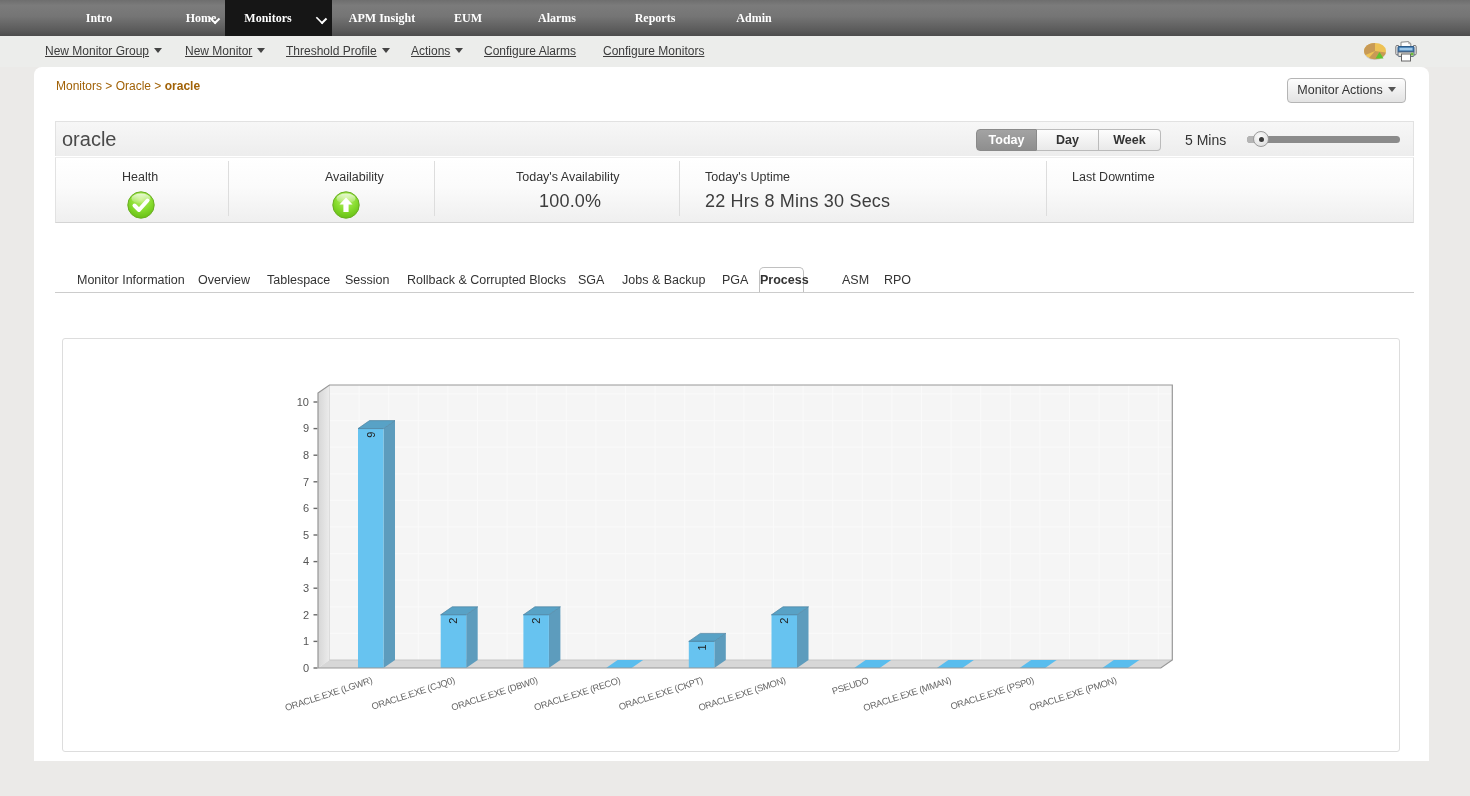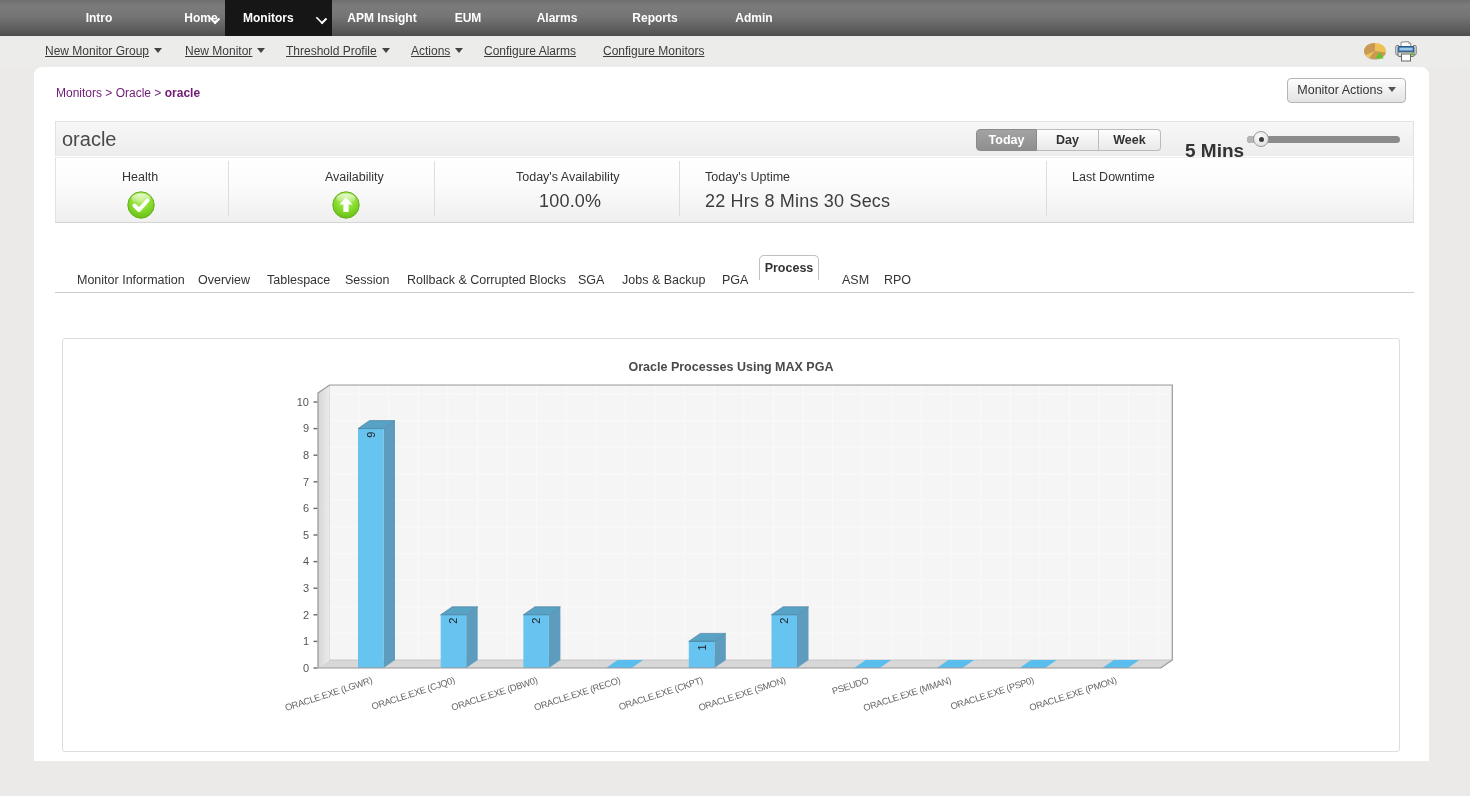--- a/index.html
+++ b/index.html
@@ -2,75 +2,75 @@
 <html><head>
 <meta charset="utf-8">
 <style>
   * { margin:0; padding:0; box-sizing:border-box; }
   html,body { width:1470px; height:796px; overflow:hidden; }
   body { font-family:"Liberation Sans", sans-serif; background:#ebeae8; position:relative; }
   .abs { position:absolute; }
 
   
   #topnav { position:absolute; left:0; top:0; width:1470px; height:36px;
-    background:linear-gradient(180deg,#6e6e6e 0%,#7b7b7b 15%,#757575 45%,#5a5a5a 85%,#4d4d4d 100%); }
+    background:linear-gradient(180deg,#6e6e6e 0%,#7b7b7b 15%,#757575 45%,#5a5a5a 85%,#4d4d4d 100%);font-family:Liberation Serif, serif; }
   #topnav .item { position:absolute; top:0; height:36px; line-height:36px; color:#fff;
     font-size:12px; font-weight:bold; text-align:center; }
   #monitors-blk { position:absolute; left:225px; top:0; width:107px; height:36px; background:#161616; }
   .chev { position:absolute; top:14px; width:9px; height:9px; }
   .chev:before { content:""; position:absolute; left:0; top:0; width:7px; height:7px;
     border-right:2.4px solid #fff; border-bottom:2.4px solid #fff; transform:rotate(45deg) scale(1,0.8); }
 
   
   #subnav { position:absolute; left:0; top:36px; width:1470px; height:31px; background:#ecedeb; }
   #subnav .item { position:absolute; top:0; height:31px; line-height:31px; color:#3c3c3c; font-size:12px;text-decoration:underline; }
   .tri { display:inline-block; width:0; height:0; border-left:4.5px solid transparent;
     border-right:4.5px solid transparent; border-top:5px solid #444; margin-left:5px; vertical-align:2px; }
 
   
   #card { position:absolute; left:34px; top:67px; width:1395px; height:694px; background:#fff;
     border-radius:8px 8px 0 0; }
 
-  #breadcrumb { position:absolute; left:22px; top:12px; font-size:12px; color:#701a75;margin-top:7px; }
+  #breadcrumb { position:absolute; left:22px; top:12px; font-size:12px; color:#a16207; }
   #monitor-actions { position:absolute; left:1253px; top:11px; width:119px; height:25px;
     border:1px solid #b5b5b5; border-radius:4px; background:linear-gradient(180deg,#fdfdfd,#e3e3e3);
     font-size:12.5px; color:#333; text-align:center; line-height:23px; }
 
   #headerbar { position:absolute; left:21px; top:54px; width:1359px; height:35px;
     background:linear-gradient(180deg,#f7f7f7,#ededed); border:1px solid #e2e2e2; border-bottom:0; }
   #headerbar .title { position:absolute; left:6px; top:6px; font-size:20px; color:#4a4a4a; }
 
   .segbtn { position:absolute; top:7px; height:22px; line-height:20px; text-align:center;
     font-size:12.5px; font-weight:bold; }
   #btn-today { left:920px; width:61px; background:linear-gradient(180deg,#a3a3a3,#8e8e8e);
     color:#fff; border:1px solid #8a8a8a; border-radius:4px 0 0 4px; }
   #btn-day { left:981px; width:62px; background:linear-gradient(180deg,#fdfdfd,#e9e9e9);
     color:#333; border:1px solid #bbb; border-left:0; }
   #btn-week { left:1043px; width:62px; background:linear-gradient(180deg,#fdfdfd,#e9e9e9);
     color:#333; border:1px solid #bbb; border-left:0; border-radius:0 4px 4px 0; }
-  #fivemins { position:absolute; left:1129px; top:18px; font-size:19px; font-weight:bold; color:#333; }
+  #fivemins { position:absolute; left:1129px; top:10px; font-size:14px; font-weight:normal; color:#333; }
   #slider-track { position:absolute; left:1191px; top:14px; width:153px; height:7px;
     background:#8b8b8b; border-radius:4px; }
   #slider-cap { position:absolute; left:1191px; top:14px; width:18px; height:7px; background:#b5b5b5; border-radius:4px 0 0 4px; }
   #slider-thumb { position:absolute; left:1197px; top:9px; width:16px; height:16px; border-radius:50%;
     background:radial-gradient(circle at 40% 35%, #fbfbfb, #d8d8d8); border:1px solid #9a9a9a; }
   #slider-thumb:before { content:""; position:absolute; left:4.5px; top:4.5px; width:5px; height:5px;
     border-radius:50%; background:#3a3a3a; }
 
   #stats { position:absolute; left:21px; top:90px; width:1359px; height:66px;
     background:linear-gradient(180deg,#fff 0%,#fbfbfb 45%,#efefef 100%);
     border:1px solid #e2e2e2; border-top:1px solid #eee; border-bottom:1px solid #d4d4d4; }
   .sep { position:absolute; top:3px; height:55px; width:1px; background:#ddd; }
   .stat-label { position:absolute; top:12px; font-size:12.5px; color:#333; }
   .stat-value { position:absolute; top:33px; font-size:18px; letter-spacing:0.2px; color:#3d3d3d; }
 
   
   #tabline { position:absolute; left:21px; top:225px; width:1359px; height:1px; background:#ccc; }
   .tab { position:absolute; top:206px; font-size:12.5px; color:#333; }
-  #tab-active { position:absolute; left:725px; top:188px; width:60px; height:25px;
+  #tab-active { position:absolute; left:725px; top:200px; width:45px; height:25px;
     border:1px solid #c0c0c0; border-bottom:0; border-radius:5px 5px 0 0; background:#fff;
     font-size:12.5px; font-weight:bold; color:#333; text-align:center; line-height:25px; }
 
   #perf { position:absolute; left:0; top:240px; width:1364px; text-align:right; font-size:11px; color:#b3b3b3; }
 
   
   #panel { position:absolute; left:28px; top:271px; width:1338px; height:414px;
     border:1px solid #ddd; border-radius:3px; }
   #panel .title { position:absolute; left:0; top:21px; width:1336px; text-align:center;
     font-size:12.5px; font-weight:bold; color:#4a4a4a; }
@@ -177,21 +177,20 @@
   <span class="tab" style="left:544px;">SGA</span>
   <span class="tab" style="left:588px;">Jobs &amp; Backup</span>
   <span class="tab" style="left:688px;">PGA</span>
   <div id="tab-active">Process</div>
   <span class="tab" style="left:808px;">ASM</span>
   <span class="tab" style="left:850px;">RPO</span>
   <div id="tabline"></div>
 
 
   <div id="panel">
-    <div class="title">Oracle Processes Using MAX PGA</div>
     <svg style="position:absolute;left:0;top:0;" width="1336" height="412" viewBox="0 0 1336 412">
 <defs>
           <linearGradient id="wall" x1="0" y1="0" x2="1" y2="0">
             <stop offset="0%" stop-color="#d6d6d6"></stop>
             <stop offset="100%" stop-color="#ececec"></stop>
           </linearGradient>
         </defs>
 <polygon points="255,54 266.5,46 266.5,321 255,329" fill="url(#wall)"></polygon>
 <rect x="266.5" y="46" width="842.8" height="275" fill="#f5f5f5"></rect>
 <polygon points="255,329 266.5,321 1109.3,321 1097.8,329" fill="#d7d7d7"></polygon>

